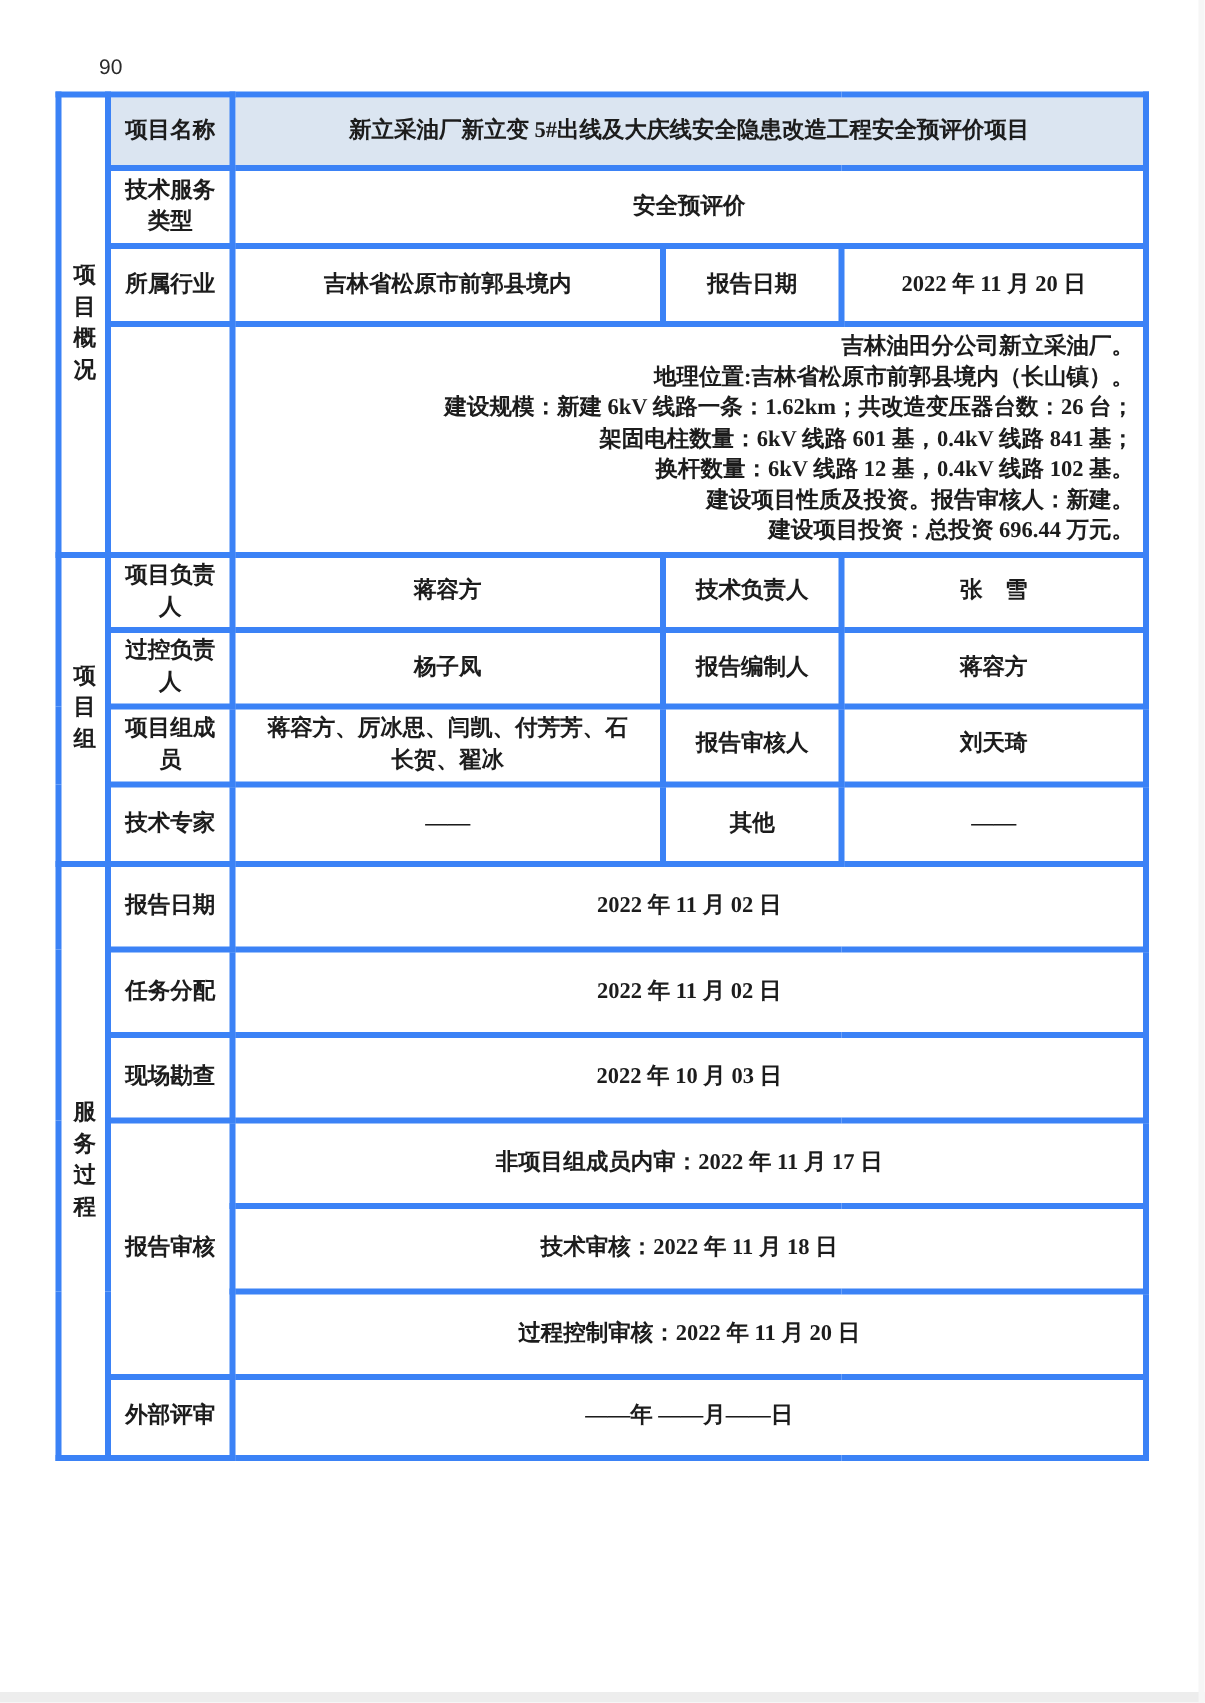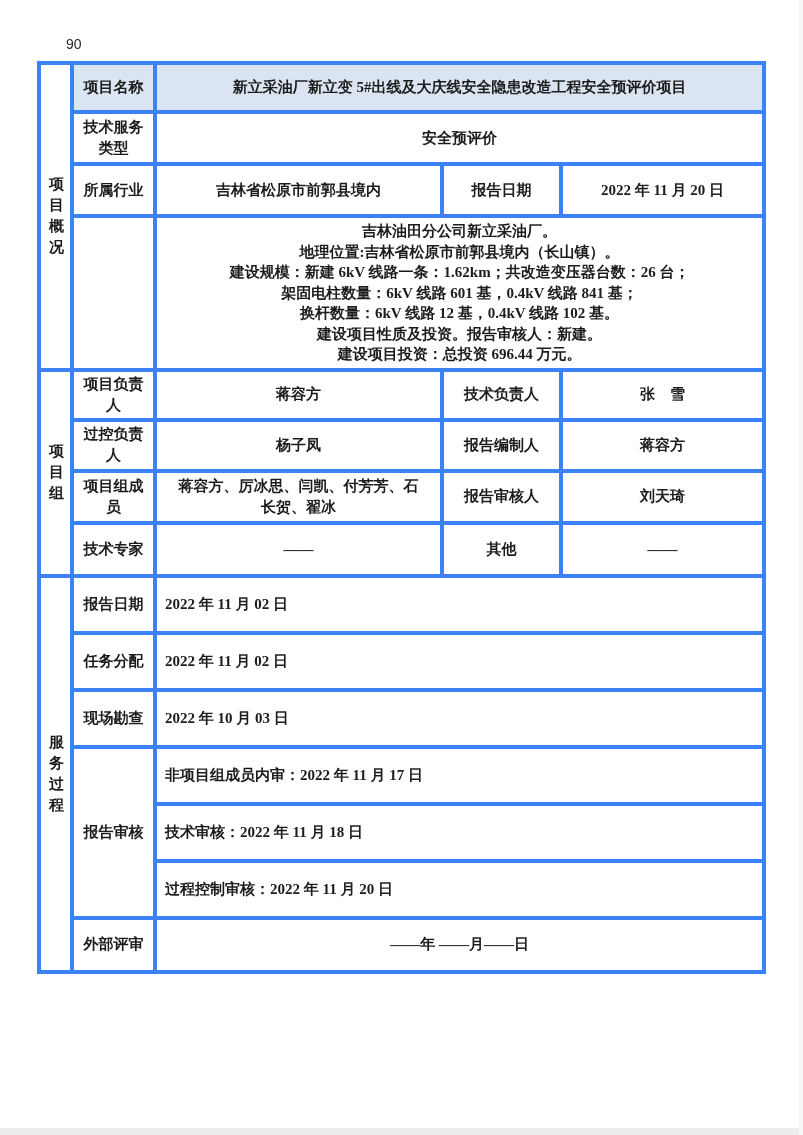--- a/index.html
+++ b/index.html
@@ -32,24 +32,24 @@
   td.lbl{
     text-align:center;padding:2px 8px;
   }
   td.ctr{
     text-align:center;padding:2px 20px;
   }
   td.ctr-wide{
     text-align:center;padding:2px 20px;
   }
   td.lft{
-    text-align:left;padding:16px 8px;
+    text-align:center;padding:16px 8px;
   }
   td.para{
-    text-align:center;vertical-align:middle;padding:3px 6px;
+    text-align:right;vertical-align:middle;padding:3px 6px;
   }
   td.para .pline{line-height:20.5px;}
   .hdr-bg{background:#dbe5f1;}
   tr.r49{height:49px;} tr.r51{height:51px;} tr.r52{height:52px;}
   tr.r53{height:53px;} tr.r54{height:54px;} tr.r150{height:150px;}
   .edge-bottom{
     position:absolute;left:0;bottom:0;width:803px;height:7px;background:#ededed;
   }
   .edge-right{
     position:absolute;right:0;top:0;width:4px;height:1135px;background:#f6f6f6;

